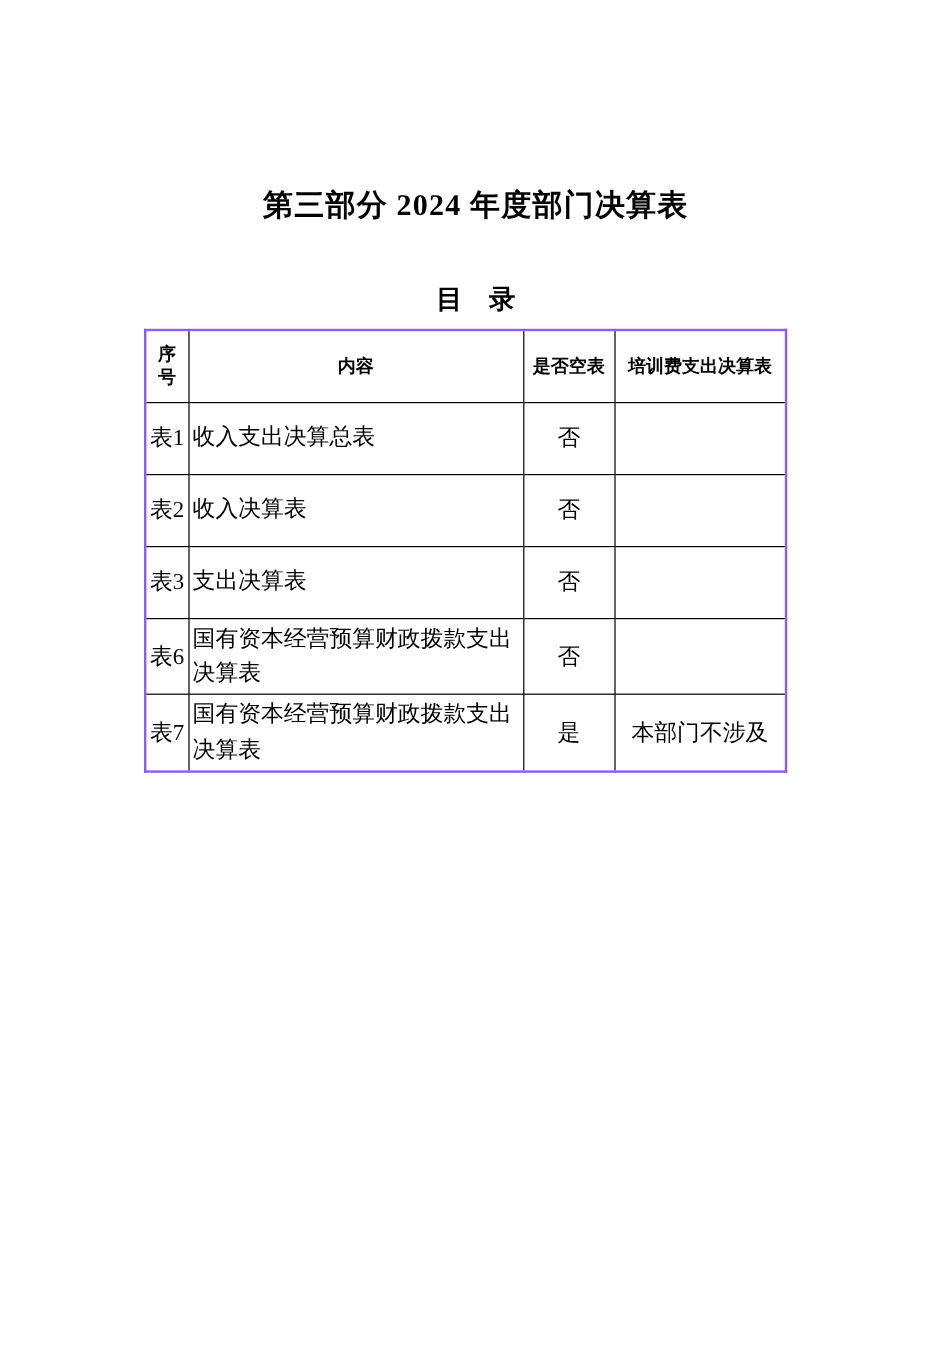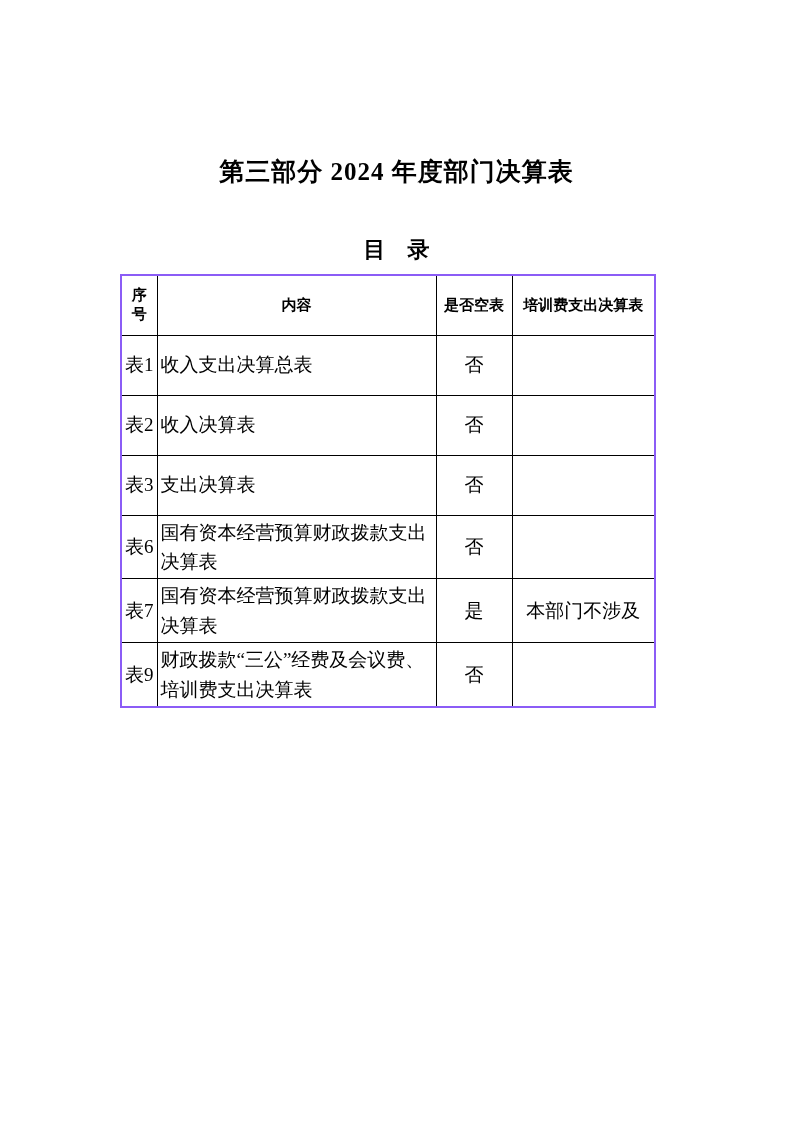--- a/index.html
+++ b/index.html
@@ -126,22 +126,16 @@
         <td class="cell-content">国有资本经营预算财政拨款支出决算表</td>
         <td class="cell-empty-flag">否</td>
         <td class="cell-reason"></td>
       </tr>
       <tr>
         <td class="cell-no">表7</td>
         <td class="cell-content">国有资本经营预算财政拨款支出决算表</td>
         <td class="cell-empty-flag">是</td>
         <td class="cell-reason">本部门不涉及</td>
       </tr>
-      <tr>
-        <td class="cell-no">表9</td>
-        <td class="cell-content">财政拨款“三公”经费及会议费、培训费支出决算表</td>
-        <td class="cell-empty-flag">否</td>
-        <td class="cell-reason"></td>
-      </tr>
     </tbody>
   </table>
 
 </div>
 
 </body></html>

